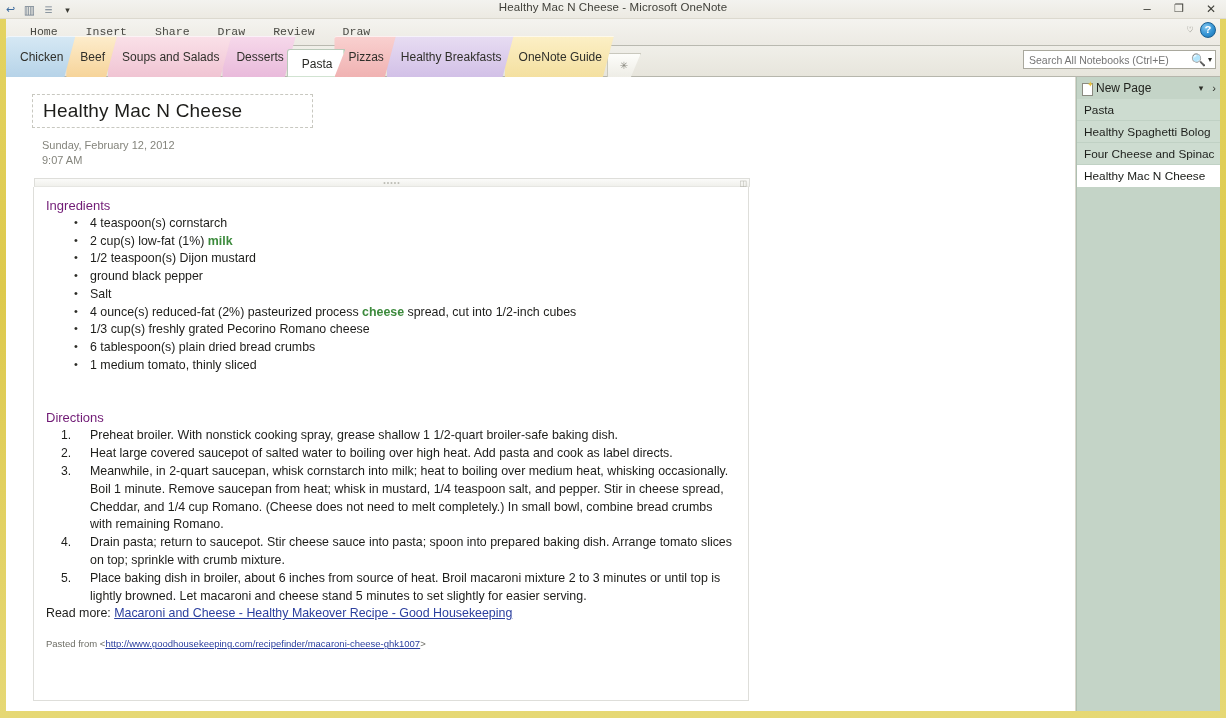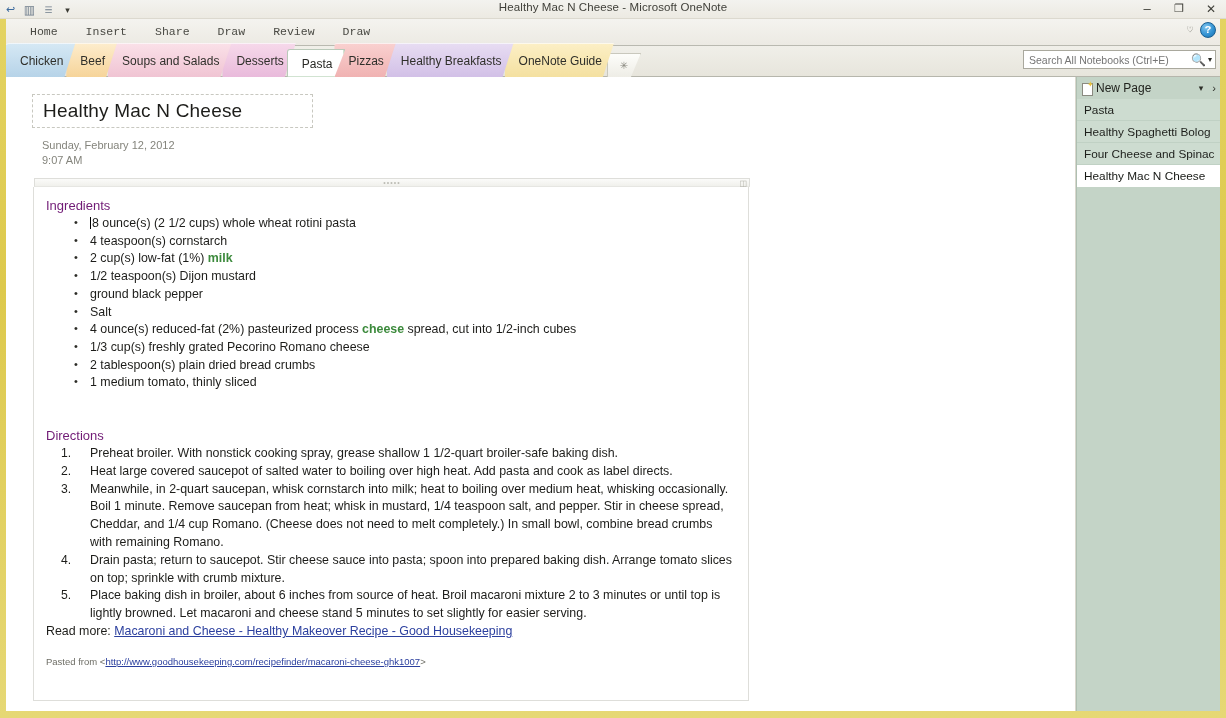--- a/index.html
+++ b/index.html
@@ -56,21 +56,21 @@
   }
 
   
   .sectionbar {
     position: absolute; left: 6px; top: 46px; width: 1214px; height: 31px;
     background: linear-gradient(180deg,#f0efe9 0%,#e7e5dc 100%);
     border-bottom: 1px solid #b6b6ac;
   }
   .sec-tabs { position: absolute; left: 0; top: 3px; display: flex; align-items: flex-end; height: 28px; }
   .stab {
-    position: relative; height: 34px; display: flex; align-items: center;
+    position: relative; height: 41px; display: flex; align-items: center;
     font-size: 12px; color: #2f2f2a; padding: 0 12px 0 14px;
     margin-right: -9px;
     border-top: 1px solid rgba(255,255,255,.8);
     border-radius: 3px 0 0 0;
     clip-path: polygon(0 0, 100% 0, calc(100% - 11px) 100%, 0 100%);
   }
   .stab.active {
     background: #ffffff; color: #2a2a26; z-index: 30; height: 28px;
     border: 1px solid #b9c9b9; border-bottom: none;
     clip-path: polygon(0 0, 100% 0, calc(100% - 11px) 100%, 0 100%);
@@ -279,29 +279,28 @@
 
     <div class="note">
       <div class="note-handle">
         <span class="note-dots">•••••</span>
         <span class="note-grip">◫</span>
       </div>
       <div class="note-body">
 
         <div class="sect-head">Ingredients</div>
         <ul class="ing">
-          <li><span class="caret-ib"></span><span>8 ounce(s) (2 1/2 cups) whole wheat rotini pasta</span></li>
           <li><span>4 teaspoon(s) cornstarch</span></li>
           <li><span>2 cup(s) low-fat (1%) </span><span class="hl">milk</span></li>
           <li><span>1/2 teaspoon(s) Dijon mustard</span></li>
           <li><span>ground black pepper</span></li>
           <li><span>Salt</span></li>
           <li><span>4 ounce(s) reduced-fat (2%) pasteurized process </span><span class="hl">cheese</span><span> spread, cut into 1/2-inch cubes</span></li>
           <li><span>1/3 cup(s) freshly grated Pecorino Romano cheese</span></li>
-          <li><span>2 tablespoon(s) plain dried bread crumbs</span></li>
+          <li><span>6 tablespoon(s) plain dried bread crumbs</span></li>
           <li><span>1 medium tomato, thinly sliced</span></li>
         </ul>
 
         <div class="gap"></div>
 
         <div class="sect-head">Directions</div>
         <ol class="dir">
           <li>Preheat broiler. With nonstick cooking spray, grease shallow 1 1/2-quart broiler-safe baking dish.</li>
           <li>Heat large covered saucepot of salted water to boiling over high heat. Add pasta and cook as  label directs.</li>
           <li>Meanwhile, in 2-quart saucepan, whisk cornstarch into milk; heat to boiling over medium heat, whisking occasionally. Boil 1 minute. Remove saucepan from heat; whisk in mustard, 1/4 teaspoon salt, and pepper. Stir in cheese spread, Cheddar, and 1/4 cup Romano. (Cheese does not need to melt completely.) In small bowl, combine bread crumbs with remaining Romano.</li>

